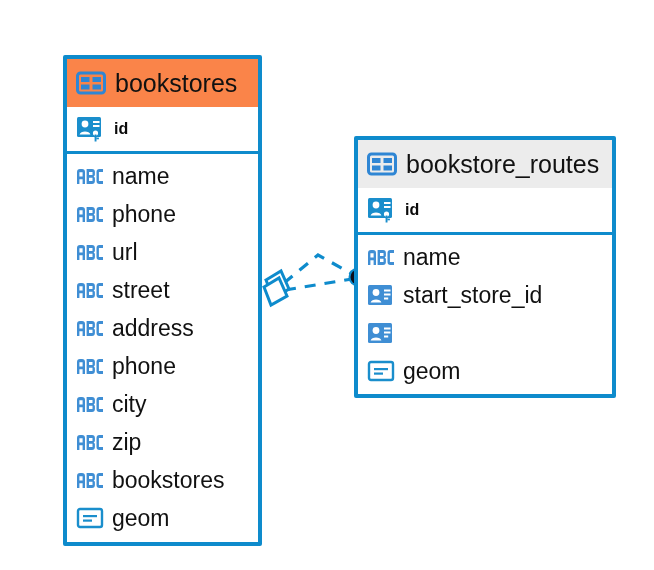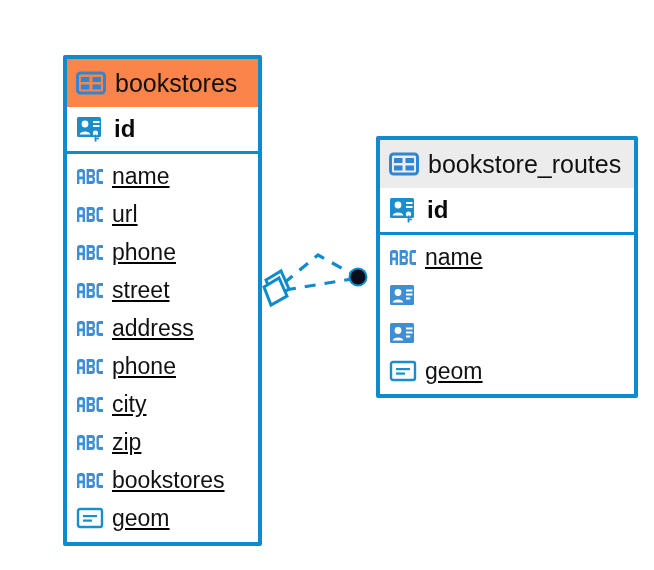--- a/index.html
+++ b/index.html
@@ -54,33 +54,32 @@
     height: 47px;
     display: flex;
     align-items: center;
     gap: 8px;
     padding: 0 8px 0 9px;
     border-bottom: 3px solid #0e8bcc;
     background: #ffffff;
   }
   .pk-row .col-label {
     font-weight: bold;
-    font-size: 24px;
+    font-size: 16px;
     color: #0a0a0a;
   }
 
   .col-row {
     box-sizing: border-box;
     height: 38px;
     display: flex;
     align-items: center;
     gap: 8px;
     padding: 0 8px 0 9px;
     background: #ffffff;
-    text-decoration: underline;
   }
   .col-row .col-label {
     font-size: 23px;
     color: #111111;
     white-space: nowrap;
   }
 
   .fields {
     padding-top: 3px;
     padding-bottom: 4px;
@@ -180,32 +179,32 @@
       </div>
 
       <div class="col-row">
         <span class="icon abc-icon">
           <svg viewBox="0 0 28 22" xmlns="http://www.w3.org/2000/svg">
             <path d="M1 19 V7 Q1 4 4 4 H6 Q9 4 9 7 V19 H6.6 V14.2 H3.4 V19 Z M3.4 11.4 H6.6 V7.2 H3.4 Z" fill="#3f8ed4"></path>
             <path d="M10.6 4 H16 Q18.9 4 18.9 7 V9.6 Q18.9 11 17.6 11.4 Q18.9 11.8 18.9 13.2 V16 Q18.9 19 16 19 H10.6 Z M13 9.9 H16.5 V7 H13 Z M13 16.1 H16.5 V12.8 H13 Z" fill="#3f8ed4"></path>
             <path d="M20.5 7 Q20.5 4 23.4 4 H27 V7 H22.9 V16 H27 V19 H23.4 Q20.5 19 20.5 16 Z" fill="#3f8ed4"></path>
           </svg>
         </span>
+        <span class="col-label">phone</span>
+      </div>
+
+      <div class="col-row">
+        <span class="icon abc-icon">
+          <svg viewBox="0 0 28 22" xmlns="http://www.w3.org/2000/svg">
+            <path d="M1 19 V7 Q1 4 4 4 H6 Q9 4 9 7 V19 H6.6 V14.2 H3.4 V19 Z M3.4 11.4 H6.6 V7.2 H3.4 Z" fill="#3f8ed4"></path>
+            <path d="M10.6 4 H16 Q18.9 4 18.9 7 V9.6 Q18.9 11 17.6 11.4 Q18.9 11.8 18.9 13.2 V16 Q18.9 19 16 19 H10.6 Z M13 9.9 H16.5 V7 H13 Z M13 16.1 H16.5 V12.8 H13 Z" fill="#3f8ed4"></path>
+            <path d="M20.5 7 Q20.5 4 23.4 4 H27 V7 H22.9 V16 H27 V19 H23.4 Q20.5 19 20.5 16 Z" fill="#3f8ed4"></path>
+          </svg>
+        </span>
         <span class="col-label">url</span>
-      </div>
-
-      <div class="col-row">
-        <span class="icon abc-icon">
-          <svg viewBox="0 0 28 22" xmlns="http://www.w3.org/2000/svg">
-            <path d="M1 19 V7 Q1 4 4 4 H6 Q9 4 9 7 V19 H6.6 V14.2 H3.4 V19 Z M3.4 11.4 H6.6 V7.2 H3.4 Z" fill="#3f8ed4"></path>
-            <path d="M10.6 4 H16 Q18.9 4 18.9 7 V9.6 Q18.9 11 17.6 11.4 Q18.9 11.8 18.9 13.2 V16 Q18.9 19 16 19 H10.6 Z M13 9.9 H16.5 V7 H13 Z M13 16.1 H16.5 V12.8 H13 Z" fill="#3f8ed4"></path>
-            <path d="M20.5 7 Q20.5 4 23.4 4 H27 V7 H22.9 V16 H27 V19 H23.4 Q20.5 19 20.5 16 Z" fill="#3f8ed4"></path>
-          </svg>
-        </span>
-        <span class="col-label">phone</span>
       </div>
 
       <div class="col-row">
         <span class="icon abc-icon">
           <svg viewBox="0 0 28 22" xmlns="http://www.w3.org/2000/svg">
             <path d="M1 19 V7 Q1 4 4 4 H6 Q9 4 9 7 V19 H6.6 V14.2 H3.4 V19 Z M3.4 11.4 H6.6 V7.2 H3.4 Z" fill="#3f8ed4"></path>
             <path d="M10.6 4 H16 Q18.9 4 18.9 7 V9.6 Q18.9 11 17.6 11.4 Q18.9 11.8 18.9 13.2 V16 Q18.9 19 16 19 H10.6 Z M13 9.9 H16.5 V7 H13 Z M13 16.1 H16.5 V12.8 H13 Z" fill="#3f8ed4"></path>
             <path d="M20.5 7 Q20.5 4 23.4 4 H27 V7 H22.9 V16 H27 V19 H23.4 Q20.5 19 20.5 16 Z" fill="#3f8ed4"></path>
           </svg>
         </span>
@@ -274,21 +273,21 @@
             <rect x="7" y="9" width="14" height="2.2" fill="#1a8ecc"></rect>
             <rect x="7" y="13.5" width="9" height="2.2" fill="#1a8ecc"></rect>
           </svg>
         </span>
         <span class="col-label">geom</span>
       </div>
 
     </div>
   </div>
 
-  <div class="entity" style="left:376px; top:136px; width:262px; height:262px;">
+  <div class="entity" style="left:354px; top:136px; width:262px; height:262px;">
 
     <div class="entity-header plain">
       <span class="icon table-icon">
         <svg viewBox="0 0 30 24" xmlns="http://www.w3.org/2000/svg">
           <rect x="1.5" y="2" width="27" height="20" rx="3" ry="3" fill="none" stroke="#2f86d4" stroke-width="3"></rect>
           <rect x="5" y="6" width="8.5" height="5" fill="#2f86d4"></rect>
           <rect x="16.5" y="6" width="8.5" height="5" fill="#2f86d4"></rect>
           <rect x="5" y="13.5" width="8.5" height="5" fill="#2f86d4"></rect>
           <rect x="16.5" y="13.5" width="8.5" height="5" fill="#2f86d4"></rect>
         </svg>
@@ -329,20 +328,21 @@
         <span class="icon fk-icon">
           <svg viewBox="0 0 28 24" xmlns="http://www.w3.org/2000/svg">
             <rect x="1" y="2" width="24" height="20" rx="1.5" fill="#3f8ed4"></rect>
             <circle cx="9" cy="9.5" r="3.4" fill="#ffffff"></circle>
             <path d="M 3.6 19.5 C 4.4 15.4 13.6 15.4 14.4 19.5 Z" fill="#ffffff"></path>
             <rect x="17" y="6.5" width="6.5" height="2" fill="#ffffff"></rect>
             <rect x="17" y="10.5" width="6.5" height="2" fill="#ffffff"></rect>
             <rect x="17" y="14.5" width="4.2" height="2" fill="#ffffff"></rect>
           </svg>
         </span>
+        <span class="col-label">start_store_id</span>
       </div>
 
       <div class="col-row">
         <span class="icon fk-icon">
           <svg viewBox="0 0 28 24" xmlns="http://www.w3.org/2000/svg">
             <rect x="1" y="2" width="24" height="20" rx="1.5" fill="#3f8ed4"></rect>
             <circle cx="9" cy="9.5" r="3.4" fill="#ffffff"></circle>
             <path d="M 3.6 19.5 C 4.4 15.4 13.6 15.4 14.4 19.5 Z" fill="#ffffff"></path>
             <rect x="17" y="6.5" width="6.5" height="2" fill="#ffffff"></rect>
             <rect x="17" y="10.5" width="6.5" height="2" fill="#ffffff"></rect>

